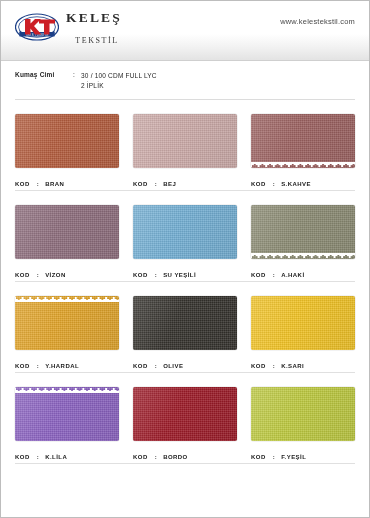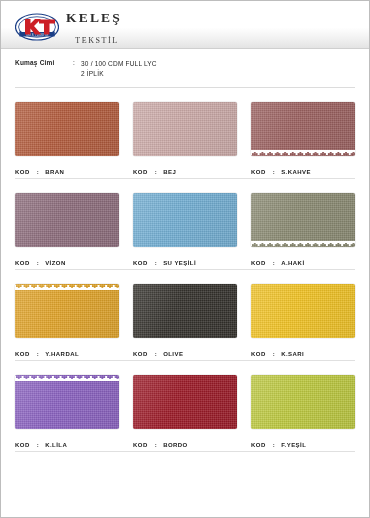--- a/index.html
+++ b/index.html
@@ -16,21 +16,21 @@
     height: 518px;
     background: #ffffff;
     overflow: hidden;
     box-sizing: border-box;
     border: 1px solid #bdbdbd;
   }
 
   
   .header {
     position: relative;
-    height: 48px;
+    height: 60px;
     background: linear-gradient(to bottom, #ffffff 0%, #ffffff 55%, #f1f1f1 78%, #e2e2e2 100%);
     box-sizing: border-box;
   }
   .header:after {
     content: "";
     position: absolute;
     left: 0; right: 0; bottom: 0;
     height: 1px;
     background: #cfcfcf;
   }
@@ -229,20 +229,21 @@
             </g>
           </svg>
         </span>
         <span class="brand-text">
           <div class="brand-name">KELEŞ</div>
           <div class="brand-sub">TEKSTİL</div>
         </span>
       </div>
 
       <div class="header-right">
+        <div class="catalog-url">www.kelestekstil.com</div>
       </div>
     </div>
   </div>
 
   <div class="meta">
     <span class="meta-label">Kumaş Cimi</span>
     <span class="meta-colon">:</span>
     <span>
       <div class="meta-value-line">30 / 100 CDM FULL LYC</div>
       <div class="meta-value-line">2 İPLİK</div>

